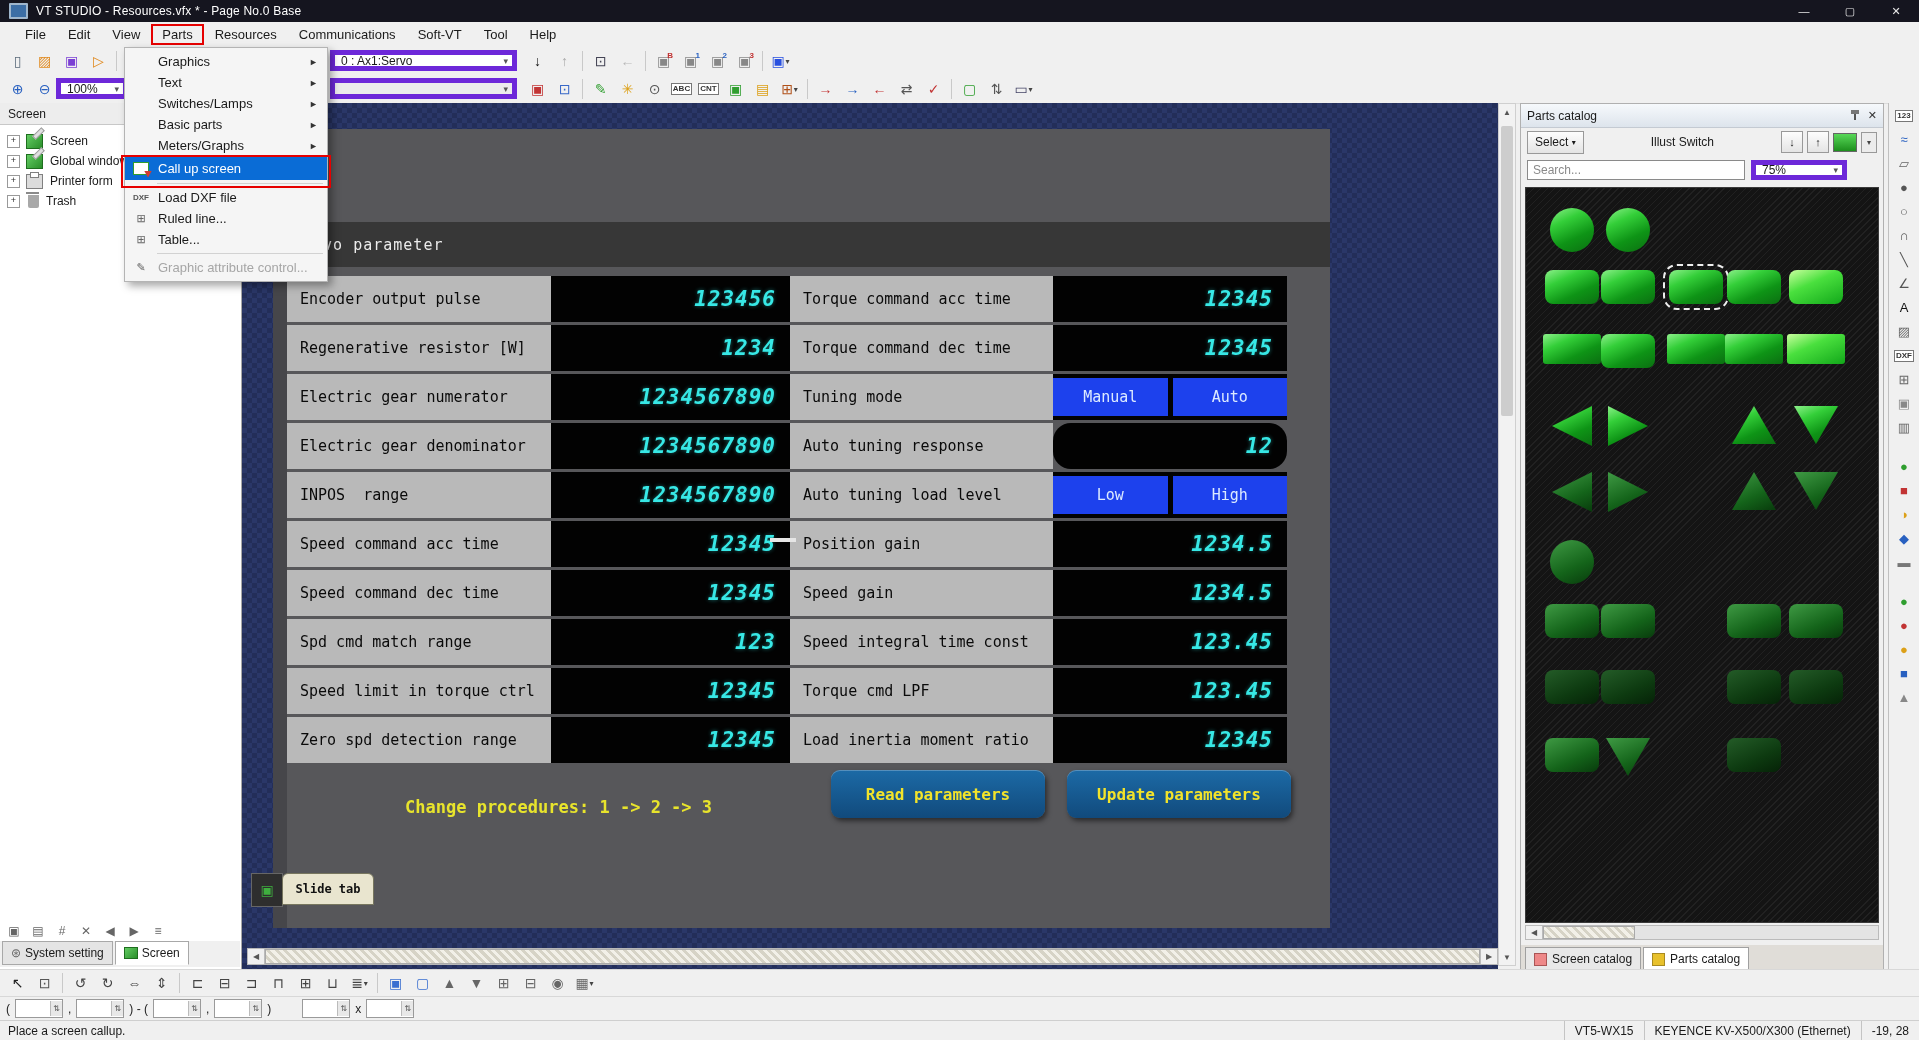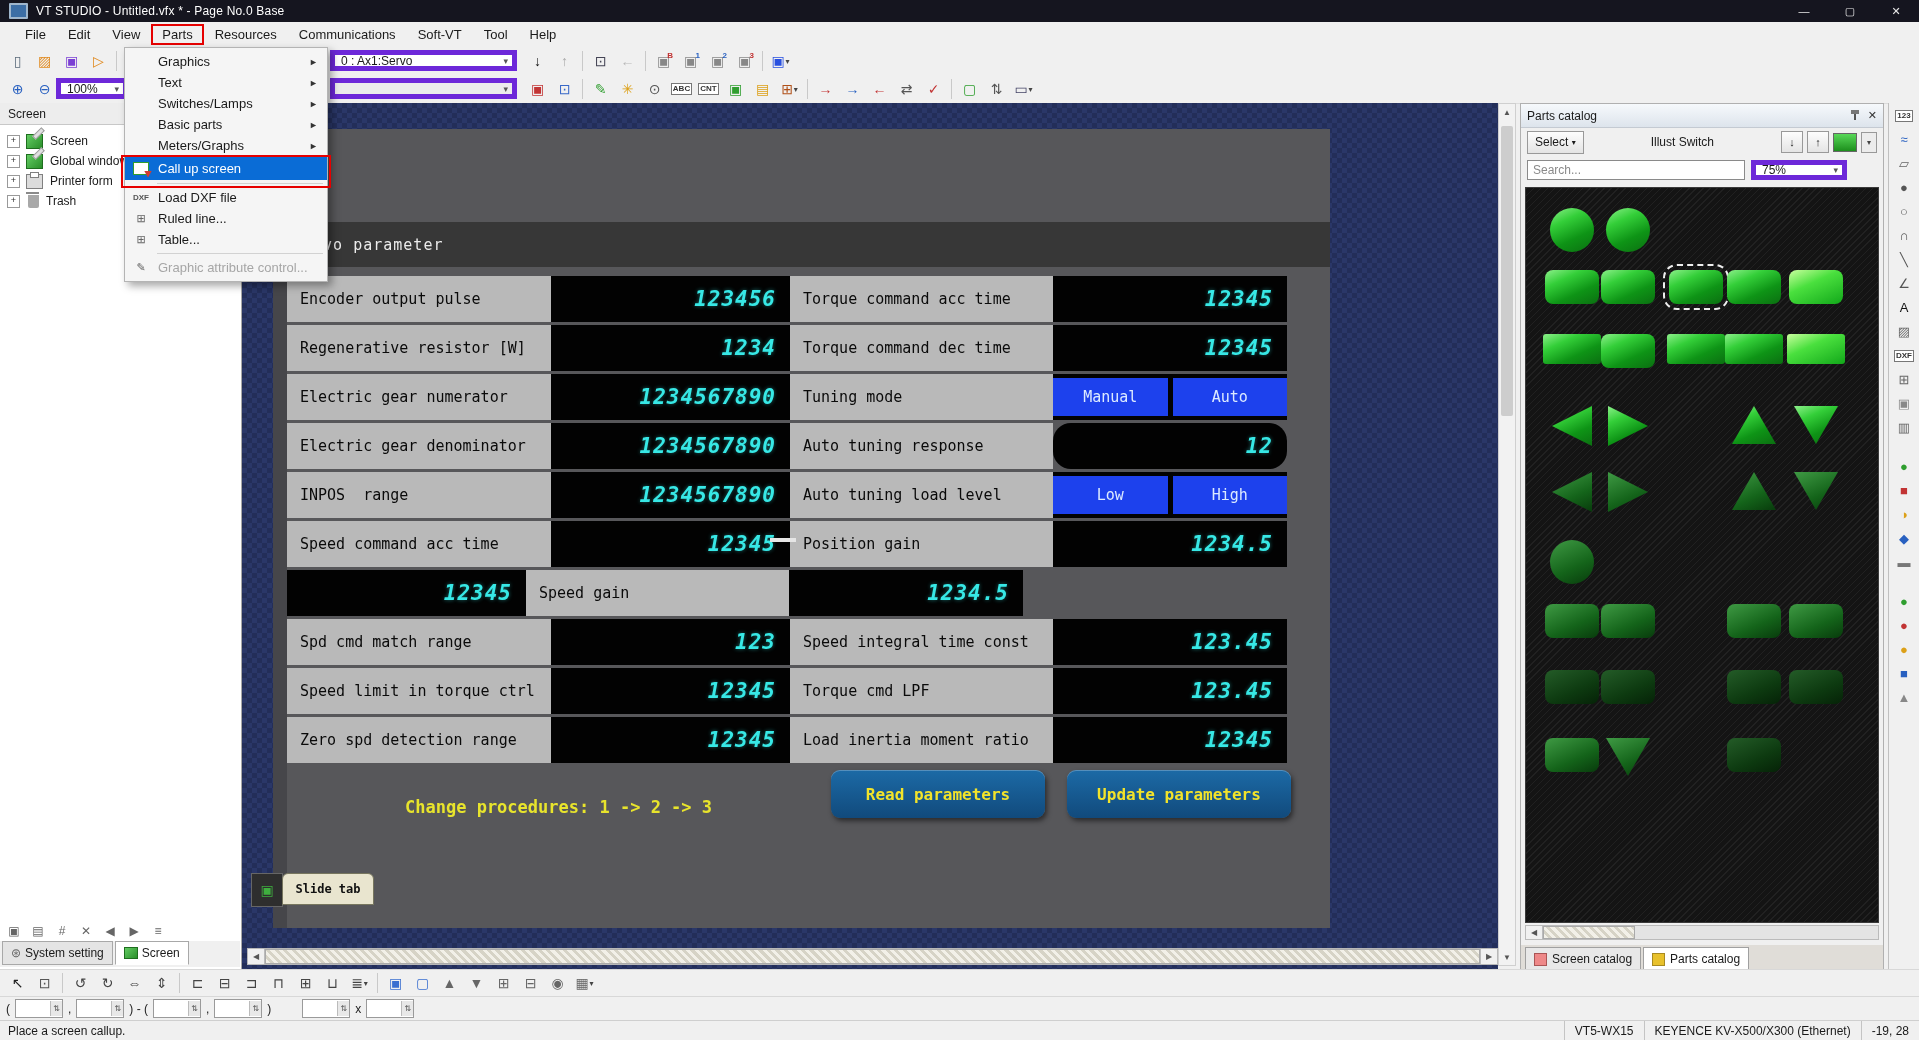--- a/index.html
+++ b/index.html
@@ -161,21 +161,21 @@
   
   .statusbar{position:absolute;left:0;top:1020px;width:1919px;height:20px;background:#f0f0f0;border-top:1px solid #cfcfcf;display:flex;align-items:center;box-sizing:border-box;}
   .sb-msg{padding-left:8px;flex:1;font-size:12px;}
   .sb-cell{border-left:1px solid #c4c4c4;height:100%;display:flex;align-items:center;padding:0 10px;font-size:12px;white-space:nowrap;}
 </style>
 </head>
 <body>
 
 <div class="titlebar">
   <div class="tb-appicon"></div>
-  <div class="tb-title">VT STUDIO - Untitled.vfx * - Page No.0 Base</div>
+  <div class="tb-title">VT STUDIO - Resources.vfx * - Page No.0 Base</div>
   <div id="wctls" style="display:flex;">
       <div class="wctl minimize">—</div>
       <div class="wctl maximize">▢</div>
       <div class="wctl close">✕</div>
     </div>
 </div>
 
 <div class="menubar" id="menubar">
     <div class="menu-item">File</div>
     <div class="menu-item">Edit</div>
@@ -457,20 +457,21 @@
             <div class="cell lbl" style="width: 264px;">Speed command acc time</div>
             <div class="cell val" style="width: 239px;">
               <span class="seg">12345</span>
             </div>
             <div class="cell lbl" style="width: 263px;">Position gain</div>
             <div class="cell val" style="width: 234px;">
               <span class="seg">1234.5</span>
             </div>
           </div>
           <div class="vt-row" style="top: 441px;">
+            <div class="cell lbl" style="width: 264px;">Speed command dec time</div>
             <div class="cell val" style="width: 239px;">
               <span class="seg">12345</span>
             </div>
             <div class="cell lbl" style="width: 263px;">Speed gain</div>
             <div class="cell val" style="width: 234px;">
               <span class="seg">1234.5</span>
             </div>
           </div>
           <div class="vt-row" style="top: 490px;">
             <div class="cell lbl" style="width: 264px;">Spd cmd match range</div>

